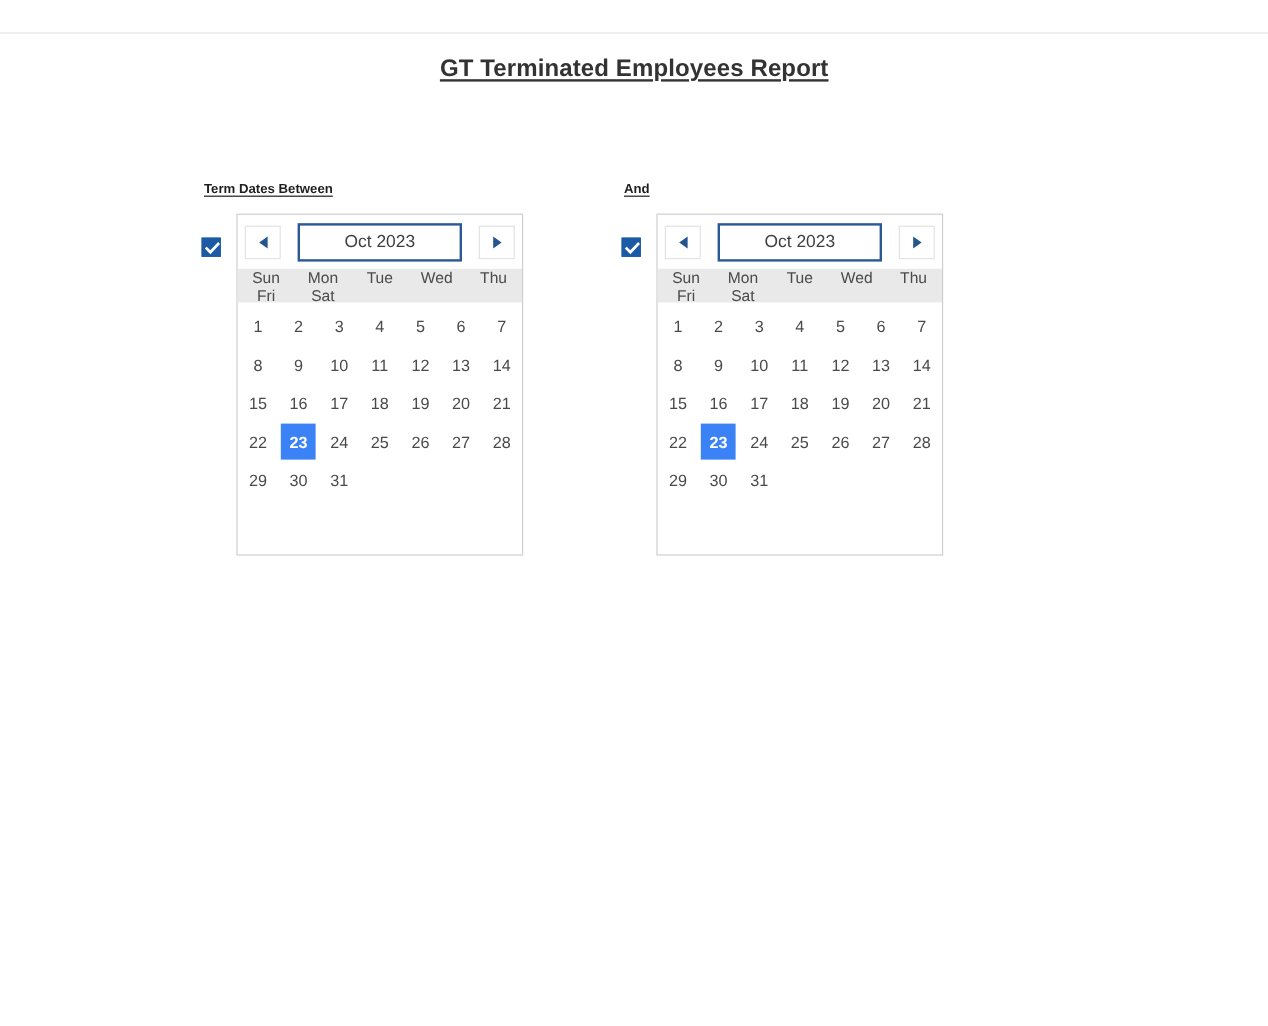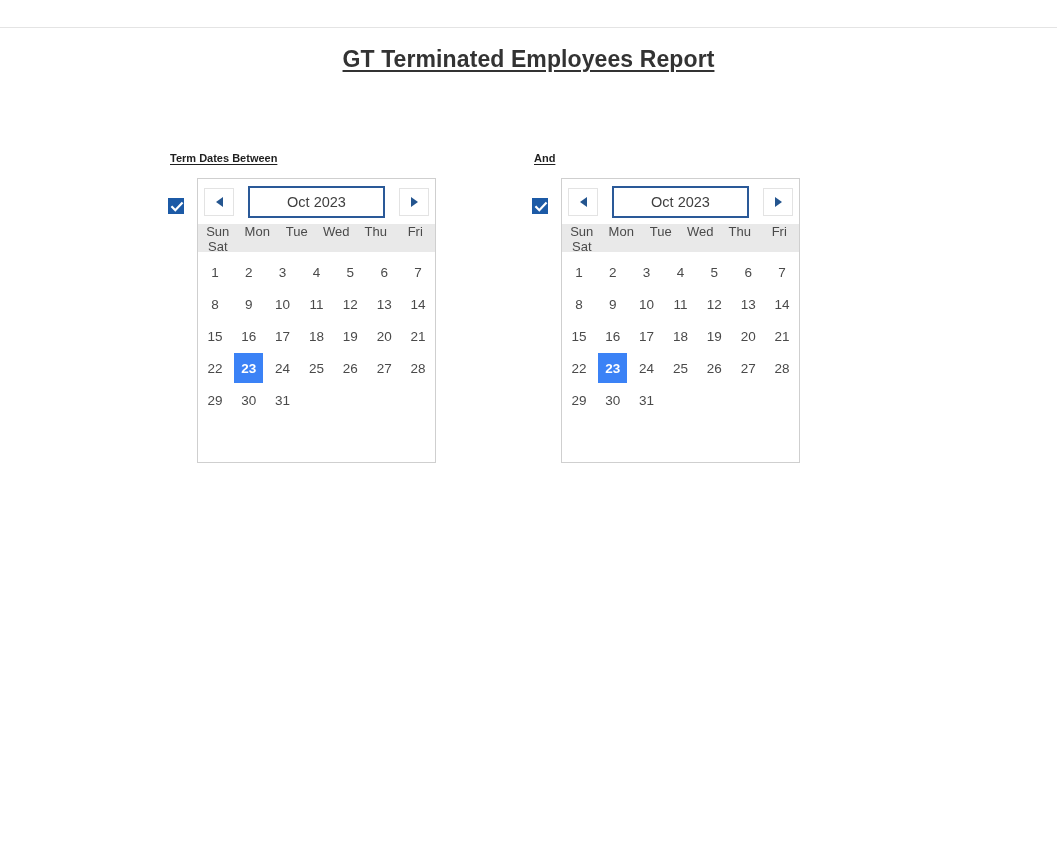--- a/index.html
+++ b/index.html
@@ -28,34 +28,34 @@
     box-sizing: border-box;
   }
 
   
   .page-title {
     position: absolute;
     left: 0;
     top: 46px;
     width: 1057px;
     text-align: center;
-    font-size: 23px;
+    font-size: 20px;
     font-weight: bold;
     color: #333333;
     text-decoration: underline;
     text-underline-offset: 3px;
     letter-spacing: 0.1px;
   }
 
   
   .filter-group {
     position: absolute;
   }
   #filter-group-from { left: 168px; top: 148px; }
-  #filter-group-to   { left: 532px; top: 148px; }
+  #filter-group-to   { left: 518px; top: 148px; }
 
   .filter-label {
     font-size: 11px;
     font-weight: bold;
     color: #1f1f1f;
     text-decoration: underline;
     text-underline-offset: 2px;
     display: inline-block;
     margin-left: 2px;
     white-space: nowrap;
@@ -133,21 +133,21 @@
     display: flex;
     align-items: center;
     justify-content: center;
     font-size: 14.5px;
     color: #3f3f3f;
     cursor: pointer;
   }
 
   .dow-row {
     display: grid;
-    grid-template-columns: repeat(6, 1fr);
+    grid-template-columns: repeat(5, 1fr);
     background: #e9e9e9;
     height: 28px;
     align-items: center;
   }
   .dow {
     text-align: center;
     font-size: 13px;
     color: #4a4a4a;
   }
 

